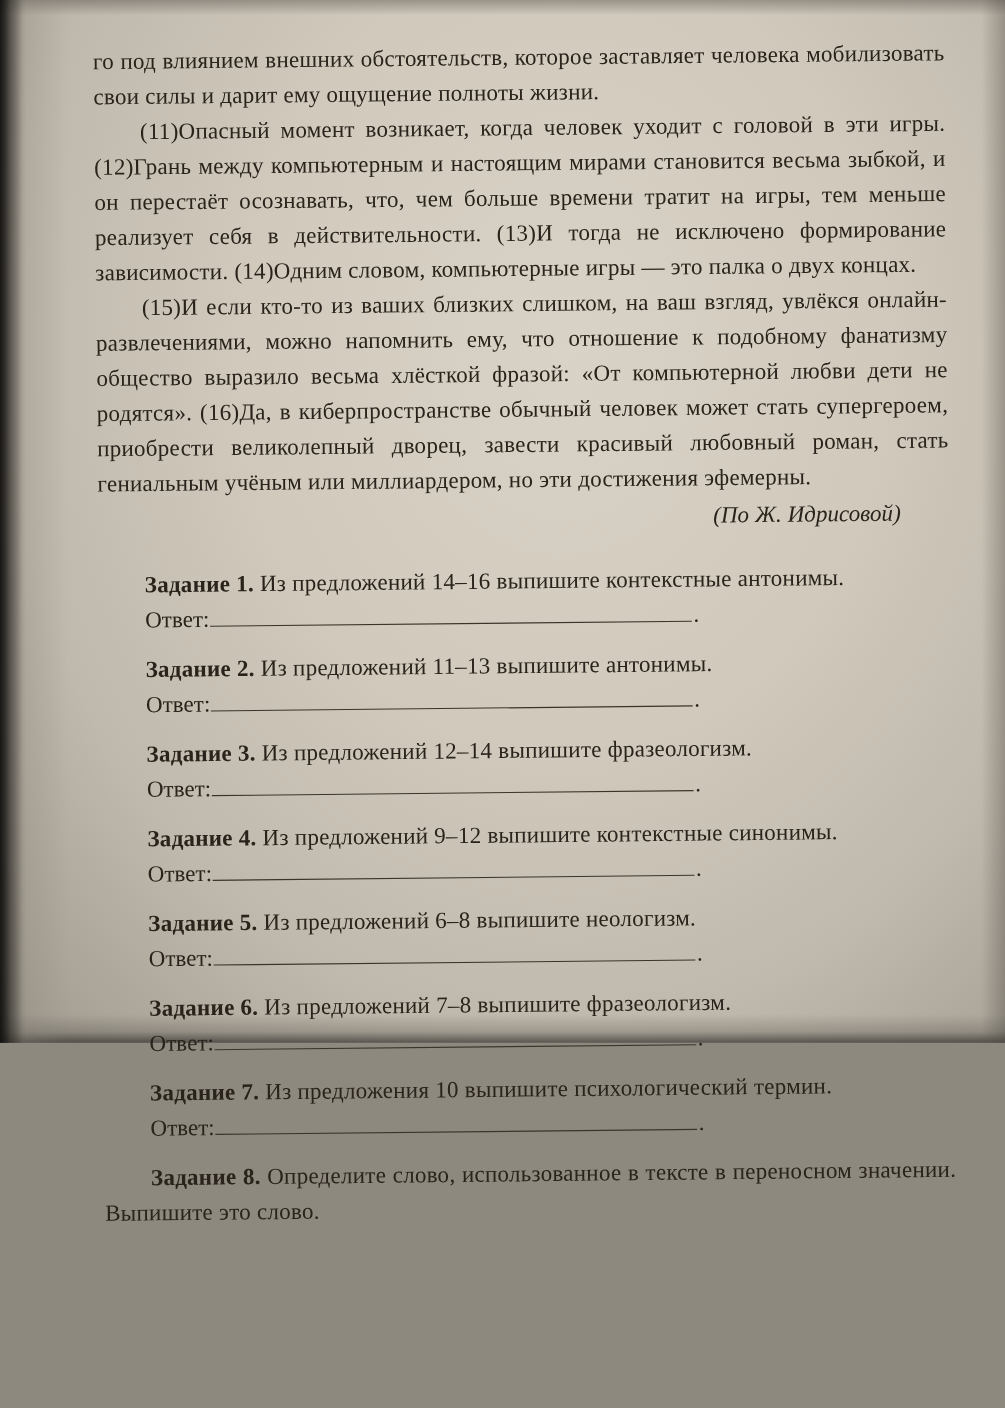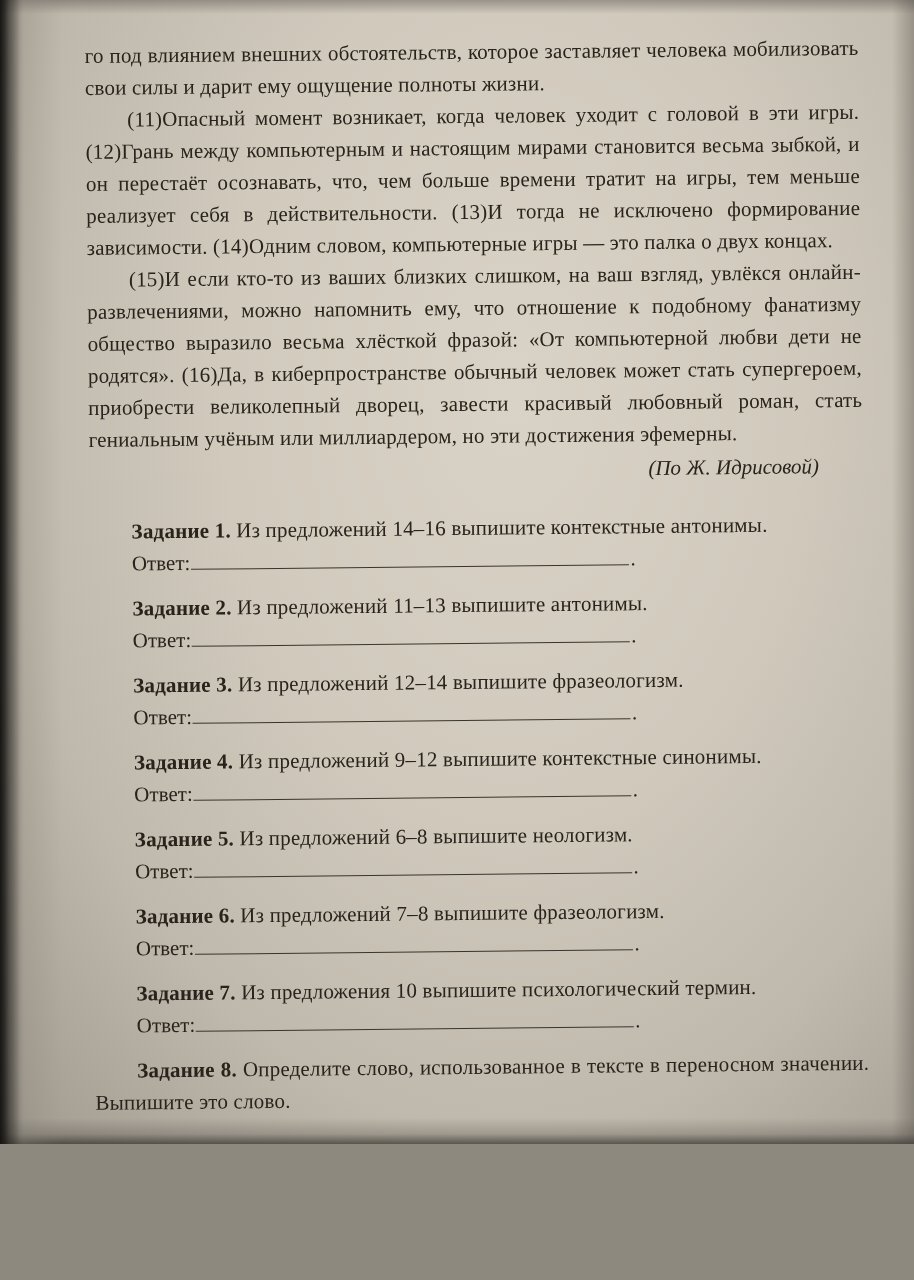--- a/index.html
+++ b/index.html
@@ -9,21 +9,21 @@
   body {
     width: 914px;
     height: 1280px;
     overflow: hidden;
     background: #8e897f;
     font-family: "Liberation Serif", "DejaVu Serif", serif;
   }
   .photo {
     position: relative;
     width: 914px;
-    height: 1144px;
+    height: 948px;
     background:
       linear-gradient(90deg, rgba(28,26,23,0.9) 0px, rgba(80,76,69,0.55) 9px, rgba(140,134,124,0.28) 24px, rgba(0,0,0,0) 62px),
       linear-gradient(270deg, rgba(70,66,60,0.35) 0px, rgba(0,0,0,0) 22px),
       linear-gradient(180deg, rgba(70,66,60,0.40) 0px, rgba(0,0,0,0) 14px),
       linear-gradient(0deg, rgba(35,33,29,0.65) 0px, rgba(60,57,51,0.25) 10px, rgba(0,0,0,0) 26px),
       radial-gradient(ellipse at 56% 34%, #d9d2c6 0%, #d0c9bc 40%, #bfb8ac 70%, #a49e93 95%, #98928a 100%);
   }
   .spine-shadow {
     position: absolute;
     left: 0; top: 0; bottom: 0;

